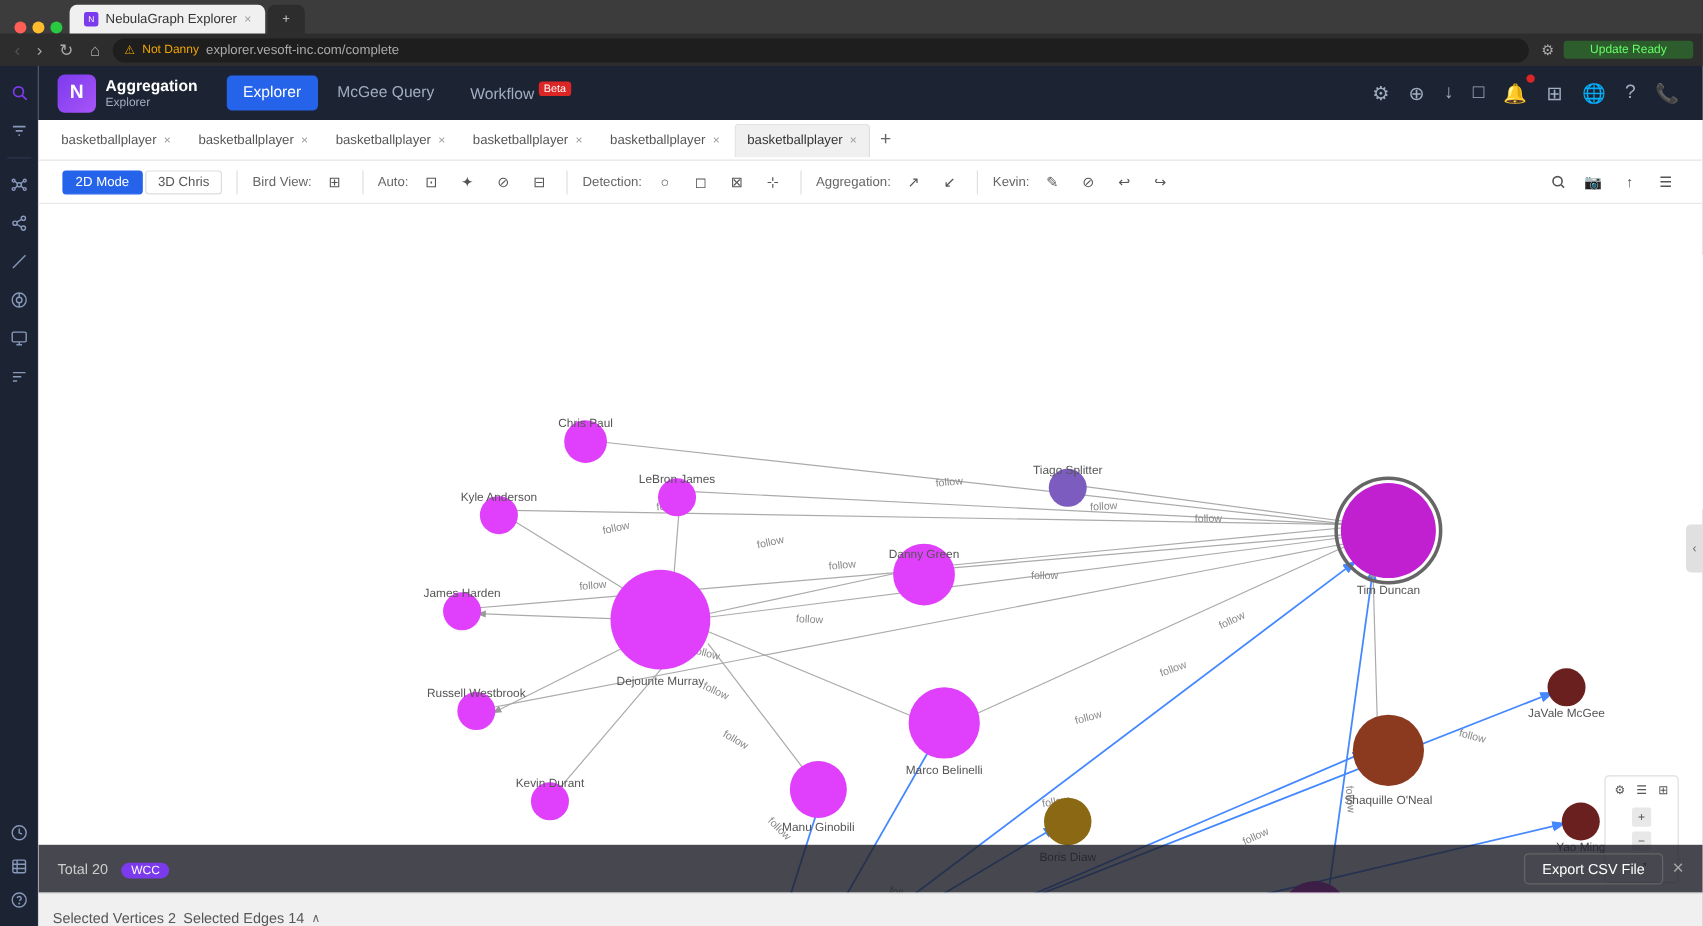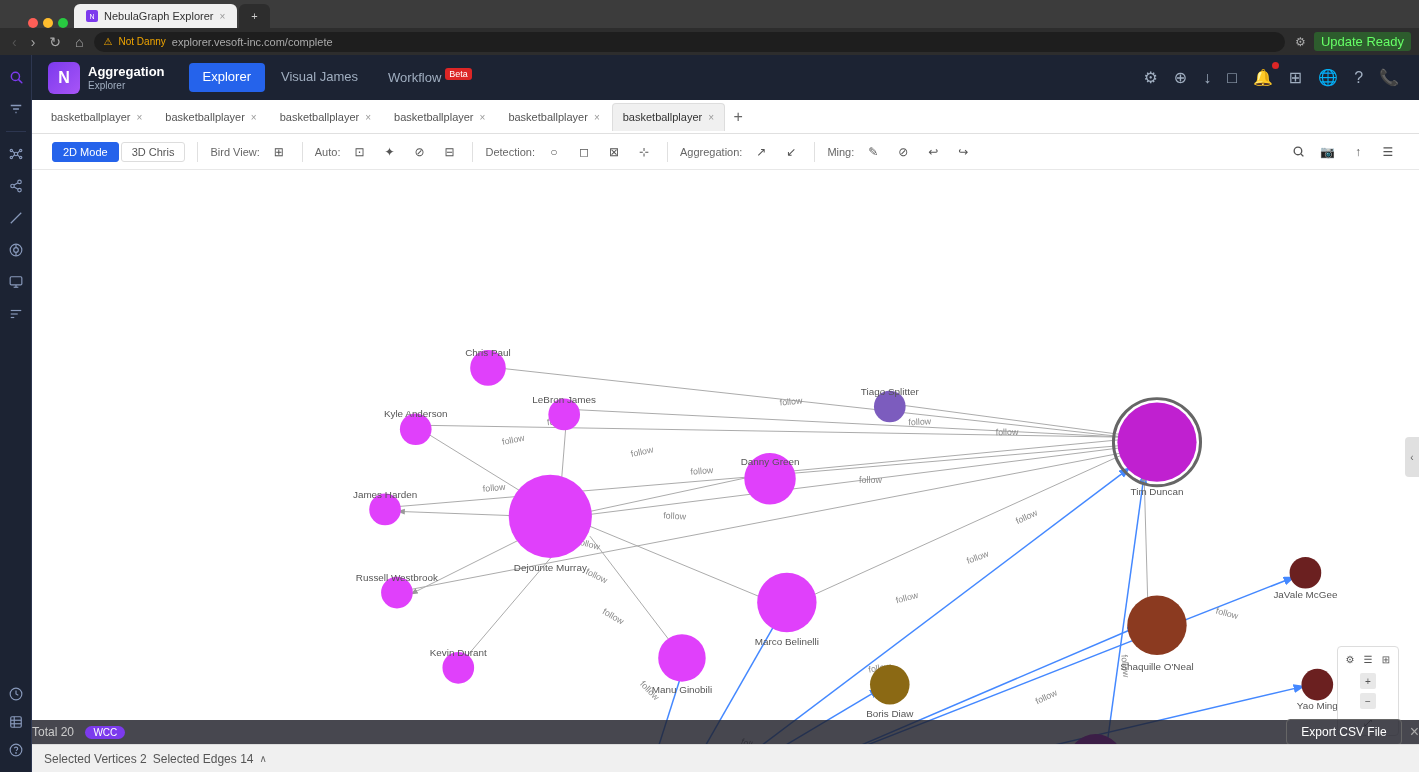--- a/index.html
+++ b/index.html
@@ -1,20 +1,20 @@
 <!DOCTYPE html>
 <html><head>
   <meta charset="utf-8">
   <style>
     * { margin: 0; padding: 0; box-sizing: border-box; }
     body { font-family: -apple-system, BlinkMacSystemFont, 'Segoe UI', sans-serif; background: #1a1a2e; color: #fff; width: 1419px; height: 772px; overflow: hidden; }
 
     
     .browser-chrome { background: #2d2d2d; height: 55px; display: flex; flex-direction: column; }
-    .browser-tabs { background: #3c3c3c; height: 28px; display: flex; align-items: flex-end; padding: 0 24px; gap: 2px; }
+    .browser-tabs { background: #3c3c3c; height: 28px; display: flex; align-items: flex-end; padding: 0 8px; gap: 2px; }
     .browser-tab { background: #2d2d2d; border-radius: 6px 6px 0 0; padding: 4px 12px; font-size: 11px; color: #ccc; display: flex; align-items: center; gap: 6px; height: 24px; }
     .browser-tab.active { background: #f0f0f0; color: #333; }
     .browser-tab-favicon { width: 12px; height: 12px; border-radius: 2px; background: #7c3aed; display: inline-flex; align-items: center; justify-content: center; font-size: 7px; color: white; }
     .browser-tab-close { color: #999; font-size: 10px; cursor: pointer; }
     .browser-addressbar { height: 27px; display: flex; align-items: center; padding: 0 8px; gap: 6px; }
     .nav-btn { color: #aaa; font-size: 14px; padding: 2px 4px; cursor: pointer; }
     .nav-btn.disabled { color: #555; }
     .address-bar { flex: 1; height: 20px; background: #1e1e1e; border-radius: 10px; display: flex; align-items: center; padding: 0 10px; gap: 6px; font-size: 11px; color: #aaa; }
     .address-bar .secure { font-size: 10px; color: #f0a500; }
     .browser-action-btn { color: #aaa; font-size: 12px; padding: 2px 4px; }
@@ -67,21 +67,21 @@
     .toolbar-divider { width: 1px; height: 20px; background: #e0e0e0; margin: 0 4px; }
     .toolbar-right { margin-left: auto; display: flex; align-items: center; gap: 8px; }
 
     
     .graph-canvas { flex: 1; position: relative; background: #fff; overflow: hidden; }
 
     
     .graph-svg { position: absolute; top: 0; left: 0; width: 100%; height: 100%; }
 
     
-    .bottom-bar { background: #f8f8f8; border-top: 1px solid #e0e0e0; height: 32px; display: flex; align-items: center; padding: 0 12px; gap: 16px; font-size: 12px; color: #555; }
+    .bottom-bar { background: #f8f8f8; border-top: 1px solid #e0e0e0; height: 32px; display: flex; align-items: flex-end; padding: 0 12px; gap: 16px; font-size: 12px; color: #555; }
 
     
     .collapse-handle { position: absolute; right: 0; top: 50%; transform: translateY(-50%); width: 14px; height: 40px; background: #e0e0e0; display: flex; align-items: center; justify-content: center; border-radius: 4px 0 0 4px; cursor: pointer; font-size: 10px; color: #666; }
     
     .selected-info { display: flex; align-items: center; gap: 6px; }
     .chevron-up { font-size: 10px; color: #666; cursor: pointer; }
   </style>
 </head>
 <body>
 
@@ -104,21 +104,21 @@
     <div class="nav-btn">›</div>
     <div class="nav-btn">↻</div>
     <div class="nav-btn">⌂</div>
     <div class="address-bar">
       <span class="secure">⚠</span>
       <span style="font-size:10px;color:#f0a500;">Not Danny</span>
       <span>explorer.vesoft-inc.com/complete</span>
     </div>
     <div style="display:flex;gap:4px;align-items:center;">
       <span class="browser-action-btn" style="color:#aaa;font-size:12px;">⚙</span>
-      <span class="browser-action-btn" style="background:#2d5c2d;color:#6f6;font-size:13px;padding:2px 7px;border-radius:3px;">Update Ready</span>
+      <span class="browser-action-btn" style="background:#2d5c2d;color:#6f6;font-size:10px;padding:2px 22px;border-radius:3px;">Update Ready</span>
     </div>
   </div>
 </div>
 
 <div class="app">
 
   <div class="sidebar">
     <div class="sidebar-icon active">
       <svg width="14" height="14" viewBox="0 0 24 24" fill="currentColor">
           <circle cx="11" cy="11" r="7" fill="none" stroke="currentColor" stroke-width="2.5"></circle>
@@ -210,21 +210,21 @@
     <div class="app-header">
       <div class="logo">
         <div class="logo-icon">N</div>
         <div>
           <div class="logo-text">Aggregation</div>
           <div class="logo-sub">Explorer</div>
         </div>
       </div>
       <div class="nav-tabs">
         <div class="nav-tab active">Explorer</div>
-        <div class="nav-tab">Visual James</div>
+        <div class="nav-tab">McGee Query</div>
         <div class="nav-tab">
           <span>Workflow</span><span class="beta-badge">Beta</span>
         </div>
       </div>
       <div class="header-right">
         <span class="header-icon-btn">⚙</span>
         <span class="header-icon-btn">⊕</span>
         <span class="header-icon-btn">↓</span>
         <span class="header-icon-btn">□</span>
         <span class="header-icon-btn" style="position:relative;">🔔<span style="position:absolute;top:-2px;right:-2px;background:#dc2626;width:7px;height:7px;border-radius:50%;display:block;"></span></span>
@@ -281,21 +281,21 @@
       <span class="toolbar-label">Detection:</span>
       <div class="toolbar-icon-btn">○</div>
       <div class="toolbar-icon-btn">◻</div>
       <div class="toolbar-icon-btn">⊠</div>
       <div class="toolbar-icon-btn">⊹</div>
       <div class="toolbar-divider"></div>
       <span class="toolbar-label">Aggregation:</span>
       <div class="toolbar-icon-btn">↗</div>
       <div class="toolbar-icon-btn">↙</div>
       <div class="toolbar-divider"></div>
-      <span class="toolbar-label">Ming:</span>
+      <span class="toolbar-label">Kevin:</span>
       <div class="toolbar-icon-btn">✎</div>
       <div class="toolbar-icon-btn">⊘</div>
       <div class="toolbar-icon-btn">↩</div>
       <div class="toolbar-icon-btn">↪</div>
       <div class="toolbar-right">
         <div class="toolbar-icon-btn">
           <svg width="13" height="13" viewBox="0 0 24 24" fill="none" stroke="currentColor" stroke-width="2.5">
               <circle cx="11" cy="11" r="7"></circle>
               <line x1="16.5" y1="16.5" x2="21" y2="21"></line>
             </svg>
@@ -465,21 +465,21 @@
         <div style="display:flex;gap:2px;margin-bottom:4px;">
           <div style="width:16px;height:16px;display:flex;align-items:center;justify-content:center;color:#555;font-size:10px;cursor:pointer;">⚙</div>
           <div style="width:16px;height:16px;display:flex;align-items:center;justify-content:center;color:#555;font-size:10px;cursor:pointer;">☰</div>
           <div style="width:16px;height:16px;display:flex;align-items:center;justify-content:center;color:#555;font-size:10px;cursor:pointer;">⊞</div>
         </div>
         <div style="width:16px;height:16px;display:flex;align-items:center;justify-content:center;color:#555;font-size:10px;cursor:pointer;background:#e8e8e8;border-radius:2px;">+</div>
         <div style="width:16px;height:16px;display:flex;align-items:center;justify-content:center;color:#555;font-size:10px;cursor:pointer;background:#e8e8e8;border-radius:2px;margin-top:2px;">−</div>
         <div style="width:16px;height:16px;display:flex;align-items:center;justify-content:center;color:#555;font-size:10px;cursor:pointer;margin-top:4px;">⤢</div>
       </div>
 
-      <div style="position:absolute;bottom:0;left:0;right:0;background:rgba(30,30,40,0.82);height:24px;display:flex;align-items:center;justify-content:space-between;padding:0 0;">
+      <div style="position:absolute;bottom:0;left:0;right:0;background:rgba(30,30,40,0.82);height:40px;display:flex;align-items:center;justify-content:space-between;padding:0 16px;">
         <div style="display:flex;align-items:center;gap:12px;">
           <span style="color:#ccc;font-size:12px;font-weight:500;">
             <span>Total 20</span>
             <span style="background:#7c3aed;color:white;font-size:10px;padding:1px 8px;border-radius:10px;margin-left:8px;">WCC</span>
           </span>
         </div>
         <div style="display:flex;align-items:center;gap:8px;">
           <button style="background:transparent;color:white;border:1px solid #666;padding:5px 14px;border-radius:4px;font-size:12px;cursor:pointer;">Export CSV File</button>
           <span style="color:#aaa;cursor:pointer;font-size:16px;">×</span>
         </div>

